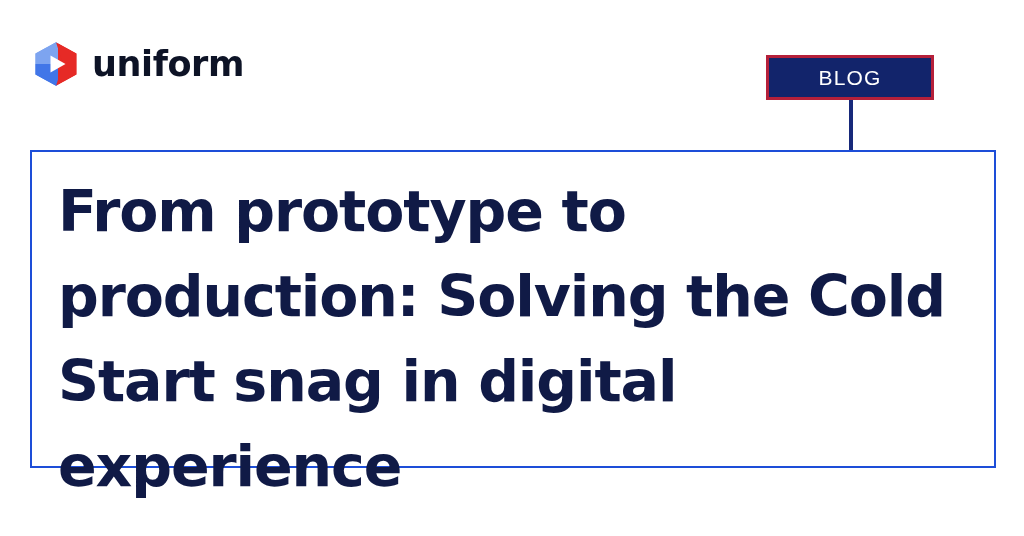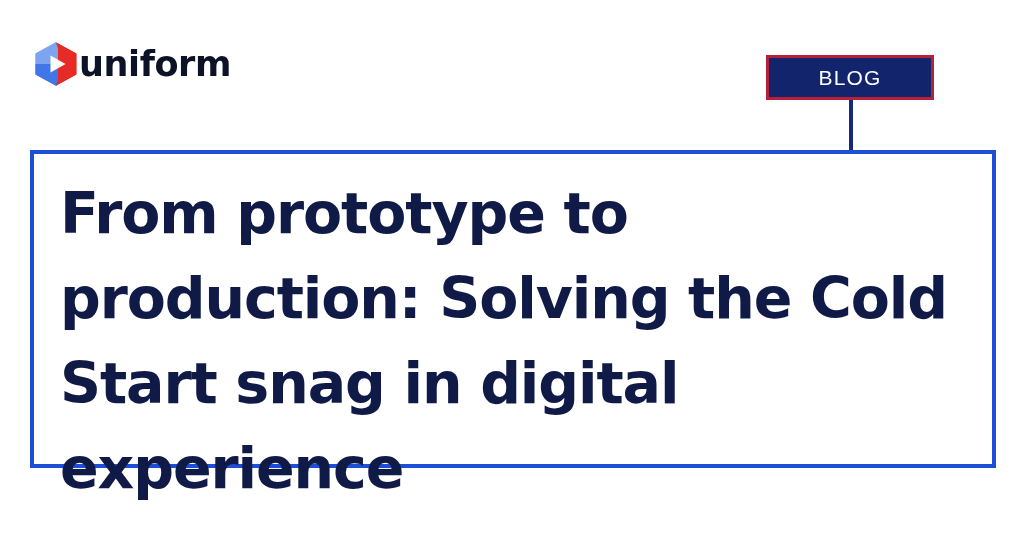--- a/index.html
+++ b/index.html
@@ -23,21 +23,21 @@
     background: #ffffff;
   }
 
   
   .brand {
     position: absolute;
     left: 33px;
     top: 41px;
     display: flex;
     align-items: center;
-    gap: 0;
+    gap: 13px;
   }
   .brand-mark {
     width: 46px;
     height: 46px;
     display: block;
   }
   .brand-wordmark {
     font-family: "DejaVu Sans", sans-serif;
     font-size: 35px;
     font-weight: 700;
@@ -80,21 +80,21 @@
   }
 
   
   .title-card {
     position: absolute;
     left: 30px;
     top: 150px;
     width: 966px;
     height: 318px;
     box-sizing: border-box;
-    border: 4px solid #1d4ed8;
+    border: 2px solid #1d4ed8;
     background: #ffffff;
   }
   .title-text {
     position: absolute;
     left: 26px;
     top: 17px;
     width: 916px;
     margin: 0;
     font-family: "DejaVu Sans", sans-serif;
     font-size: 57px;

